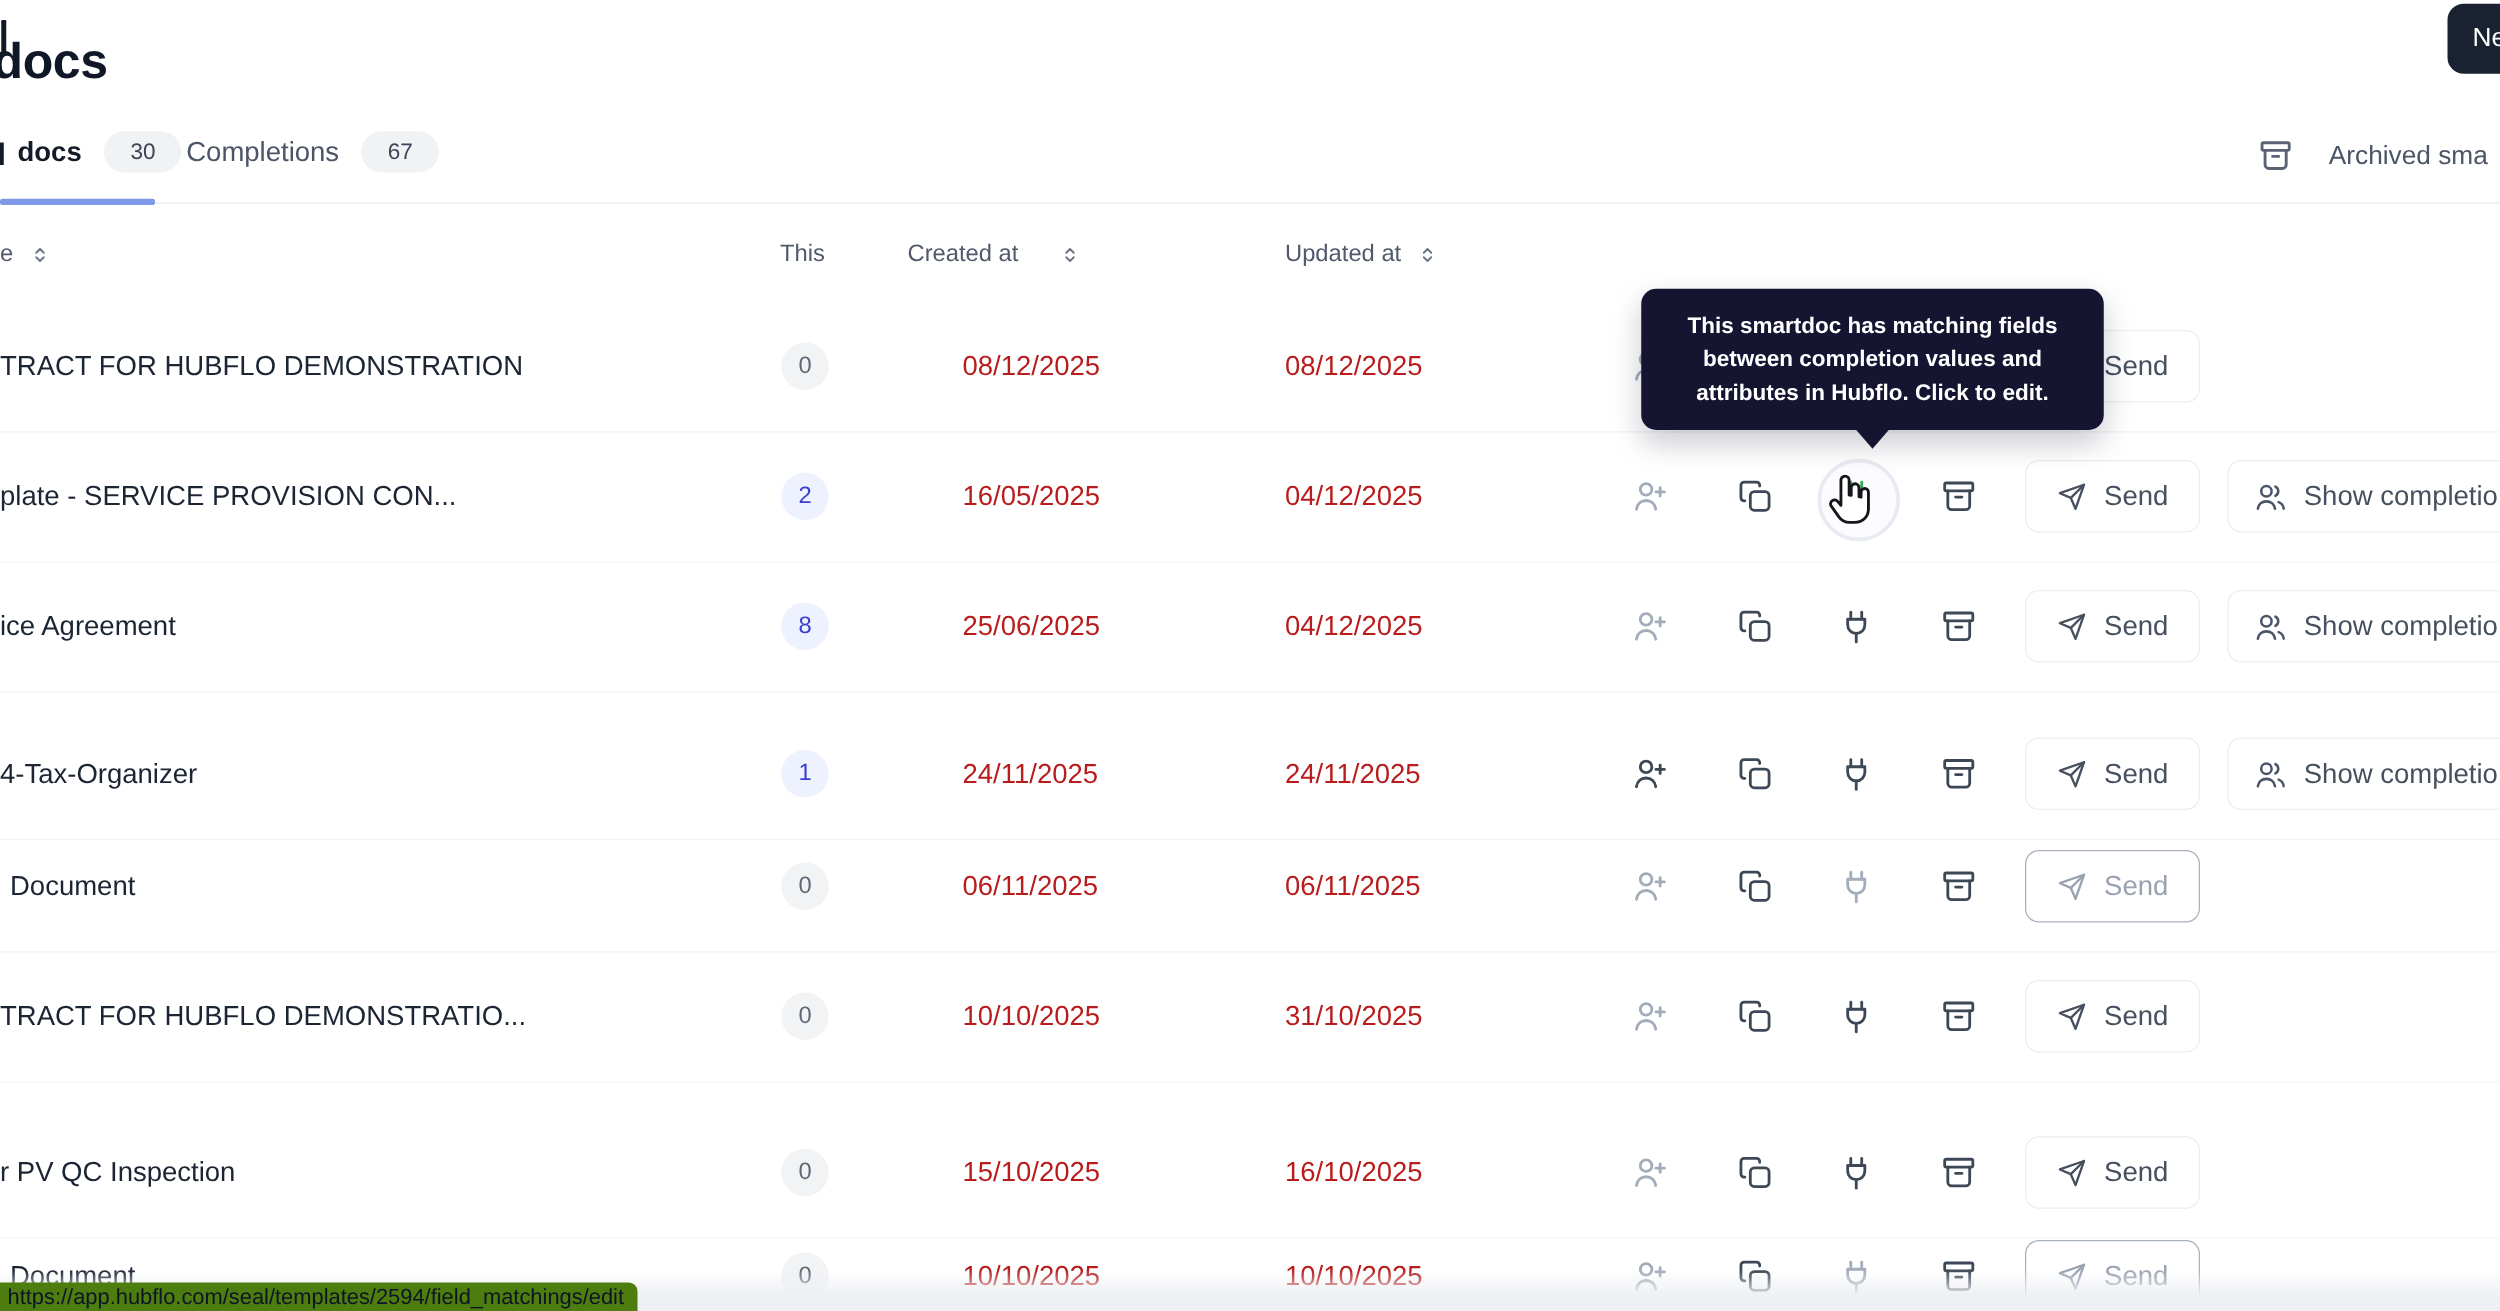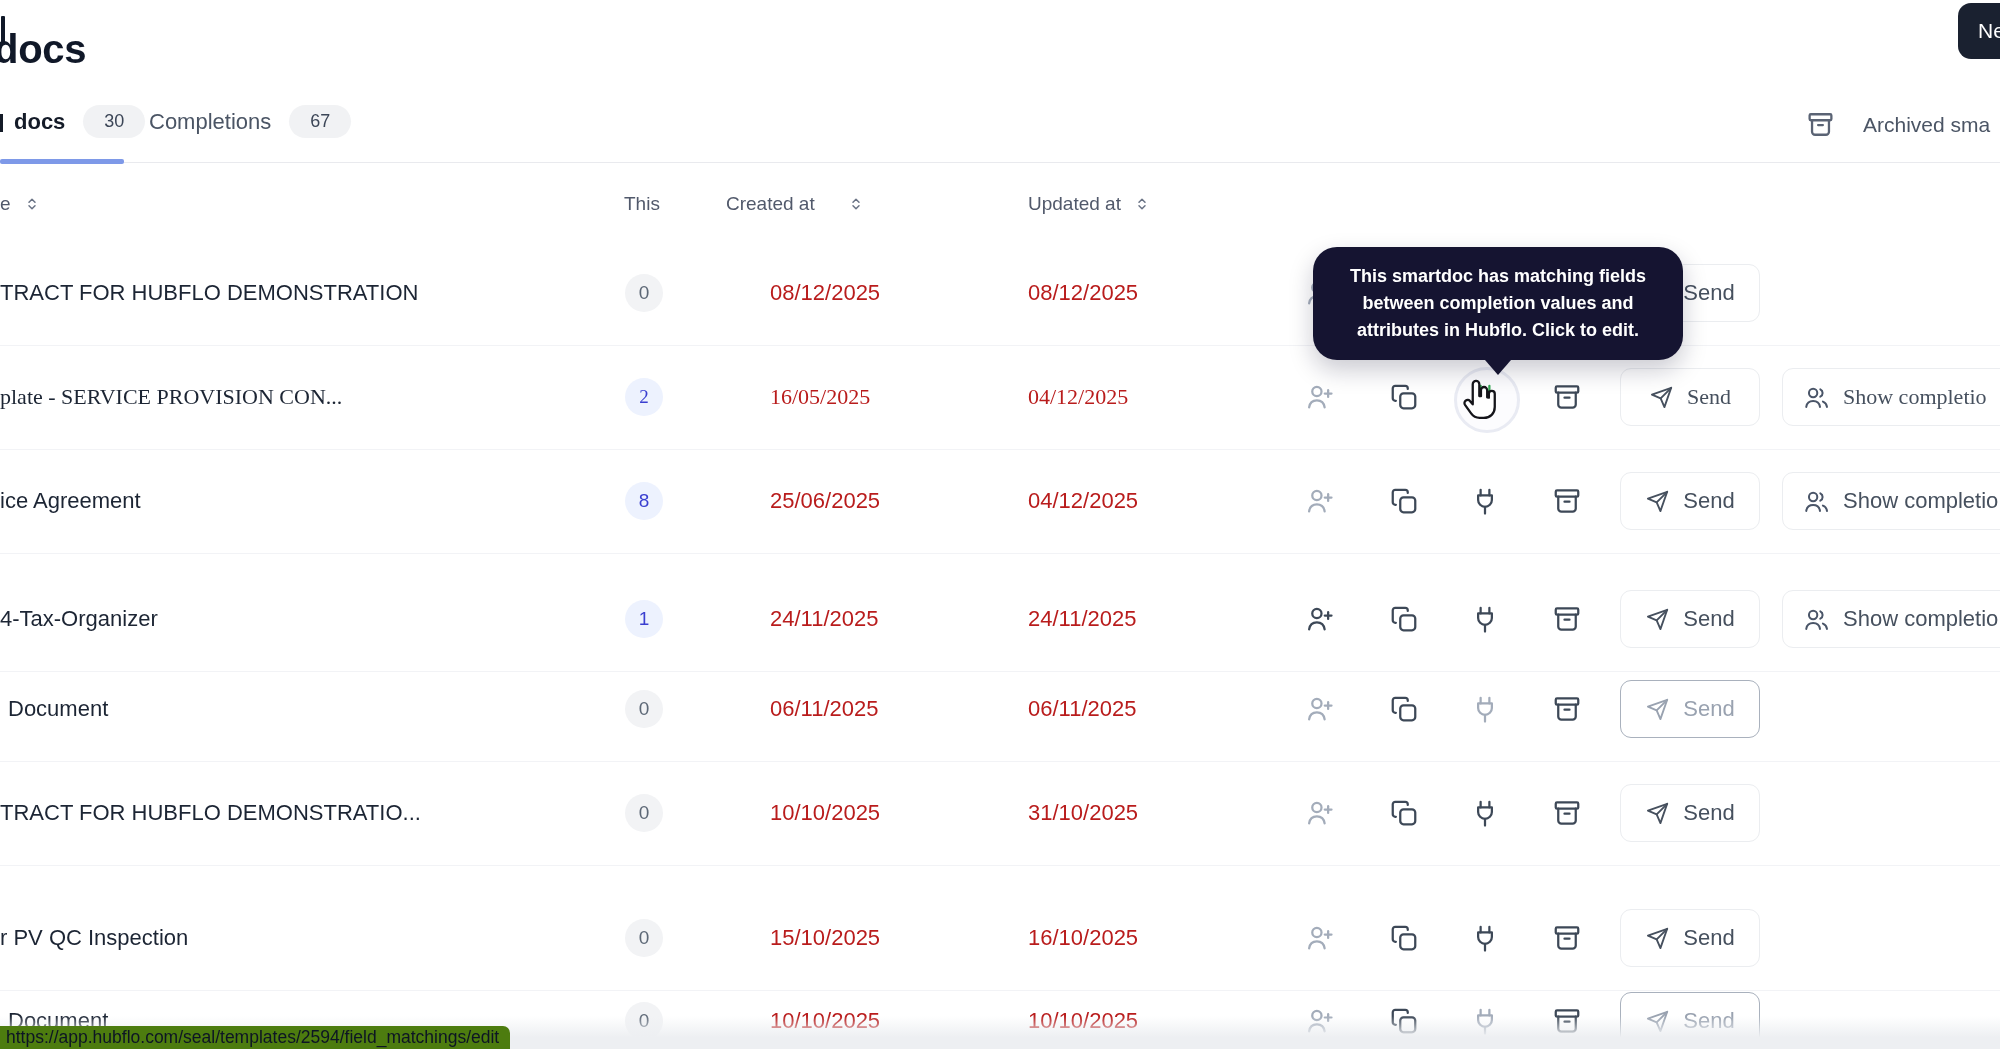--- a/index.html
+++ b/index.html
@@ -61,22 +61,22 @@
   .btn-show{position:absolute;left:1782px;top:23px;width:300px;height:58px;border-radius:11px;background:#fff;
             border:1px solid #ebedf0;display:flex;align-items:center;gap:13px;padding:0 0 0 20px;
             font-size:22px;color:#46505e;font-family:inherit;z-index:1;white-space:nowrap;cursor:pointer;}
   .btn-show svg{width:27px;height:27px;color:#4a5568;}
 
   .hover-ring{position:absolute;left:1454px;top:22px;width:60px;height:60px;border-radius:50%;
               border:3px solid #e9ebf3;background:rgba(250,250,253,.55);z-index:0;}
   .cursor{position:absolute;left:1455px;top:31px;width:46px;height:46px;z-index:60;}
 
   
-  .tooltip{position:absolute;left:1313px;top:231px;width:346px;background:#151431;border-radius:24px;
-           padding:16px 12px;z-index:50;box-shadow:0 10px 24px rgba(12,12,45,.22);margin-top:16px;}
+  .tooltip{position:absolute;left:1313px;top:231px;width:346px;background:#151431;border-radius:12px;
+           padding:16px 12px;z-index:50;box-shadow:0 10px 24px rgba(12,12,45,.22);}
   .tooltip .line{color:#fff;font-size:18px;font-weight:700;line-height:27px;text-align:center;}
   .tooltip::after{content:"";position:absolute;left:50%;transform:translateX(-50%);top:100%;
                   border:13px solid transparent;border-top:15px solid #151431;border-bottom:0;}
 
   
   .bottom-fade{position:absolute;left:0;top:1016px;width:2000px;height:33px;z-index:30;
                background:linear-gradient(to bottom,rgba(236,238,241,0),#edeff2 65%);}
   .url-chip{position:absolute;left:0;top:1026px;height:23px;background:#4d7c0f;border-radius:0 7px 0 0;z-index:40;
             display:flex;align-items:center;padding:0 11px 0 6px;font-size:17.5px;color:#0d1524;white-space:nowrap;}
 </style>
@@ -174,21 +174,21 @@
           </svg>
         </button>
         <button class="btn-send">
           <svg viewBox="0 0 24 24" fill="none" stroke="currentColor" stroke-width="1.8" stroke-linecap="round" stroke-linejoin="round">
             <path d="M21.3 2.7 11.2 12.8"></path>
             <path d="M21.3 2.7 14.8 21.2l-3.6-8.4-8.4-3.6Z"></path>
           </svg>
           <span>Send</span>
         </button>
       </div>
-      <div class="row" style="top: 345px; font-family: Liberation Serif, serif;">
+      <div class="row" style="top: 345px;">
         <div class="cell-name">plate - SERVICE PROVISION CON...</div>
         <div class="badge blue">2</div>
         <div class="cell-date created">16/05/2025</div>
         <div class="cell-date updated">04/12/2025</div>
         <div class="hover-ring"></div>
         <button class="icon-btn pos-person light">
           <svg viewBox="0 0 24 24" fill="none" stroke="currentColor" stroke-width="1.8" stroke-linecap="round" stroke-linejoin="round">
             <circle cx="9.5" cy="7.6" r="3.7"></circle>
             <path d="M3.3 20.3c.5-3.6 3-5.6 6.2-5.6s5.7 2 6.2 5.6"></path>
             <path d="M15.8 9.2h5.4"></path>

